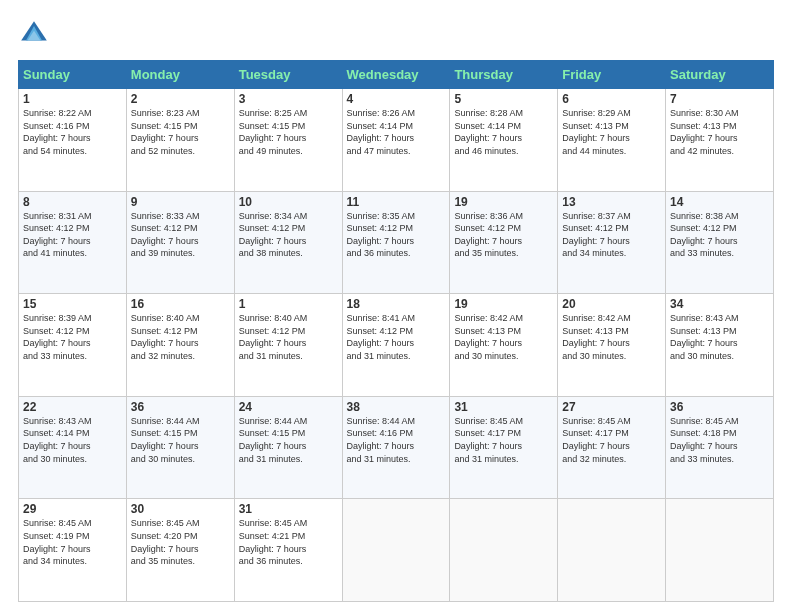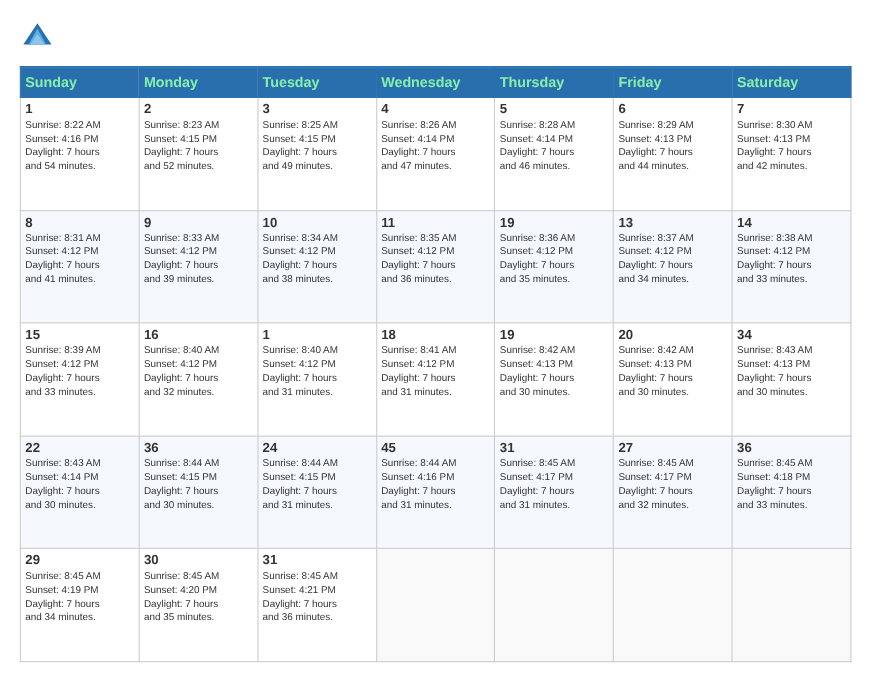--- a/index.html
+++ b/index.html
@@ -239,21 +239,21 @@
       </td>
           <td>
         <span class="day-num">36</span>
         <span class="day-info">Sunrise: 8:44 AM<br>Sunset: 4:15 PM<br>Daylight: 7 hours<br>and 30 minutes.</span>
       </td>
           <td>
         <span class="day-num">24</span>
         <span class="day-info">Sunrise: 8:44 AM<br>Sunset: 4:15 PM<br>Daylight: 7 hours<br>and 31 minutes.</span>
       </td>
           <td>
-        <span class="day-num">45</span>
+        <span class="day-num">38</span>
         <span class="day-info">Sunrise: 8:44 AM<br>Sunset: 4:16 PM<br>Daylight: 7 hours<br>and 31 minutes.</span>
       </td>
           <td>
         <span class="day-num">31</span>
         <span class="day-info">Sunrise: 8:45 AM<br>Sunset: 4:17 PM<br>Daylight: 7 hours<br>and 31 minutes.</span>
       </td>
           <td>
         <span class="day-num">27</span>
         <span class="day-info">Sunrise: 8:45 AM<br>Sunset: 4:17 PM<br>Daylight: 7 hours<br>and 32 minutes.</span>
       </td>

